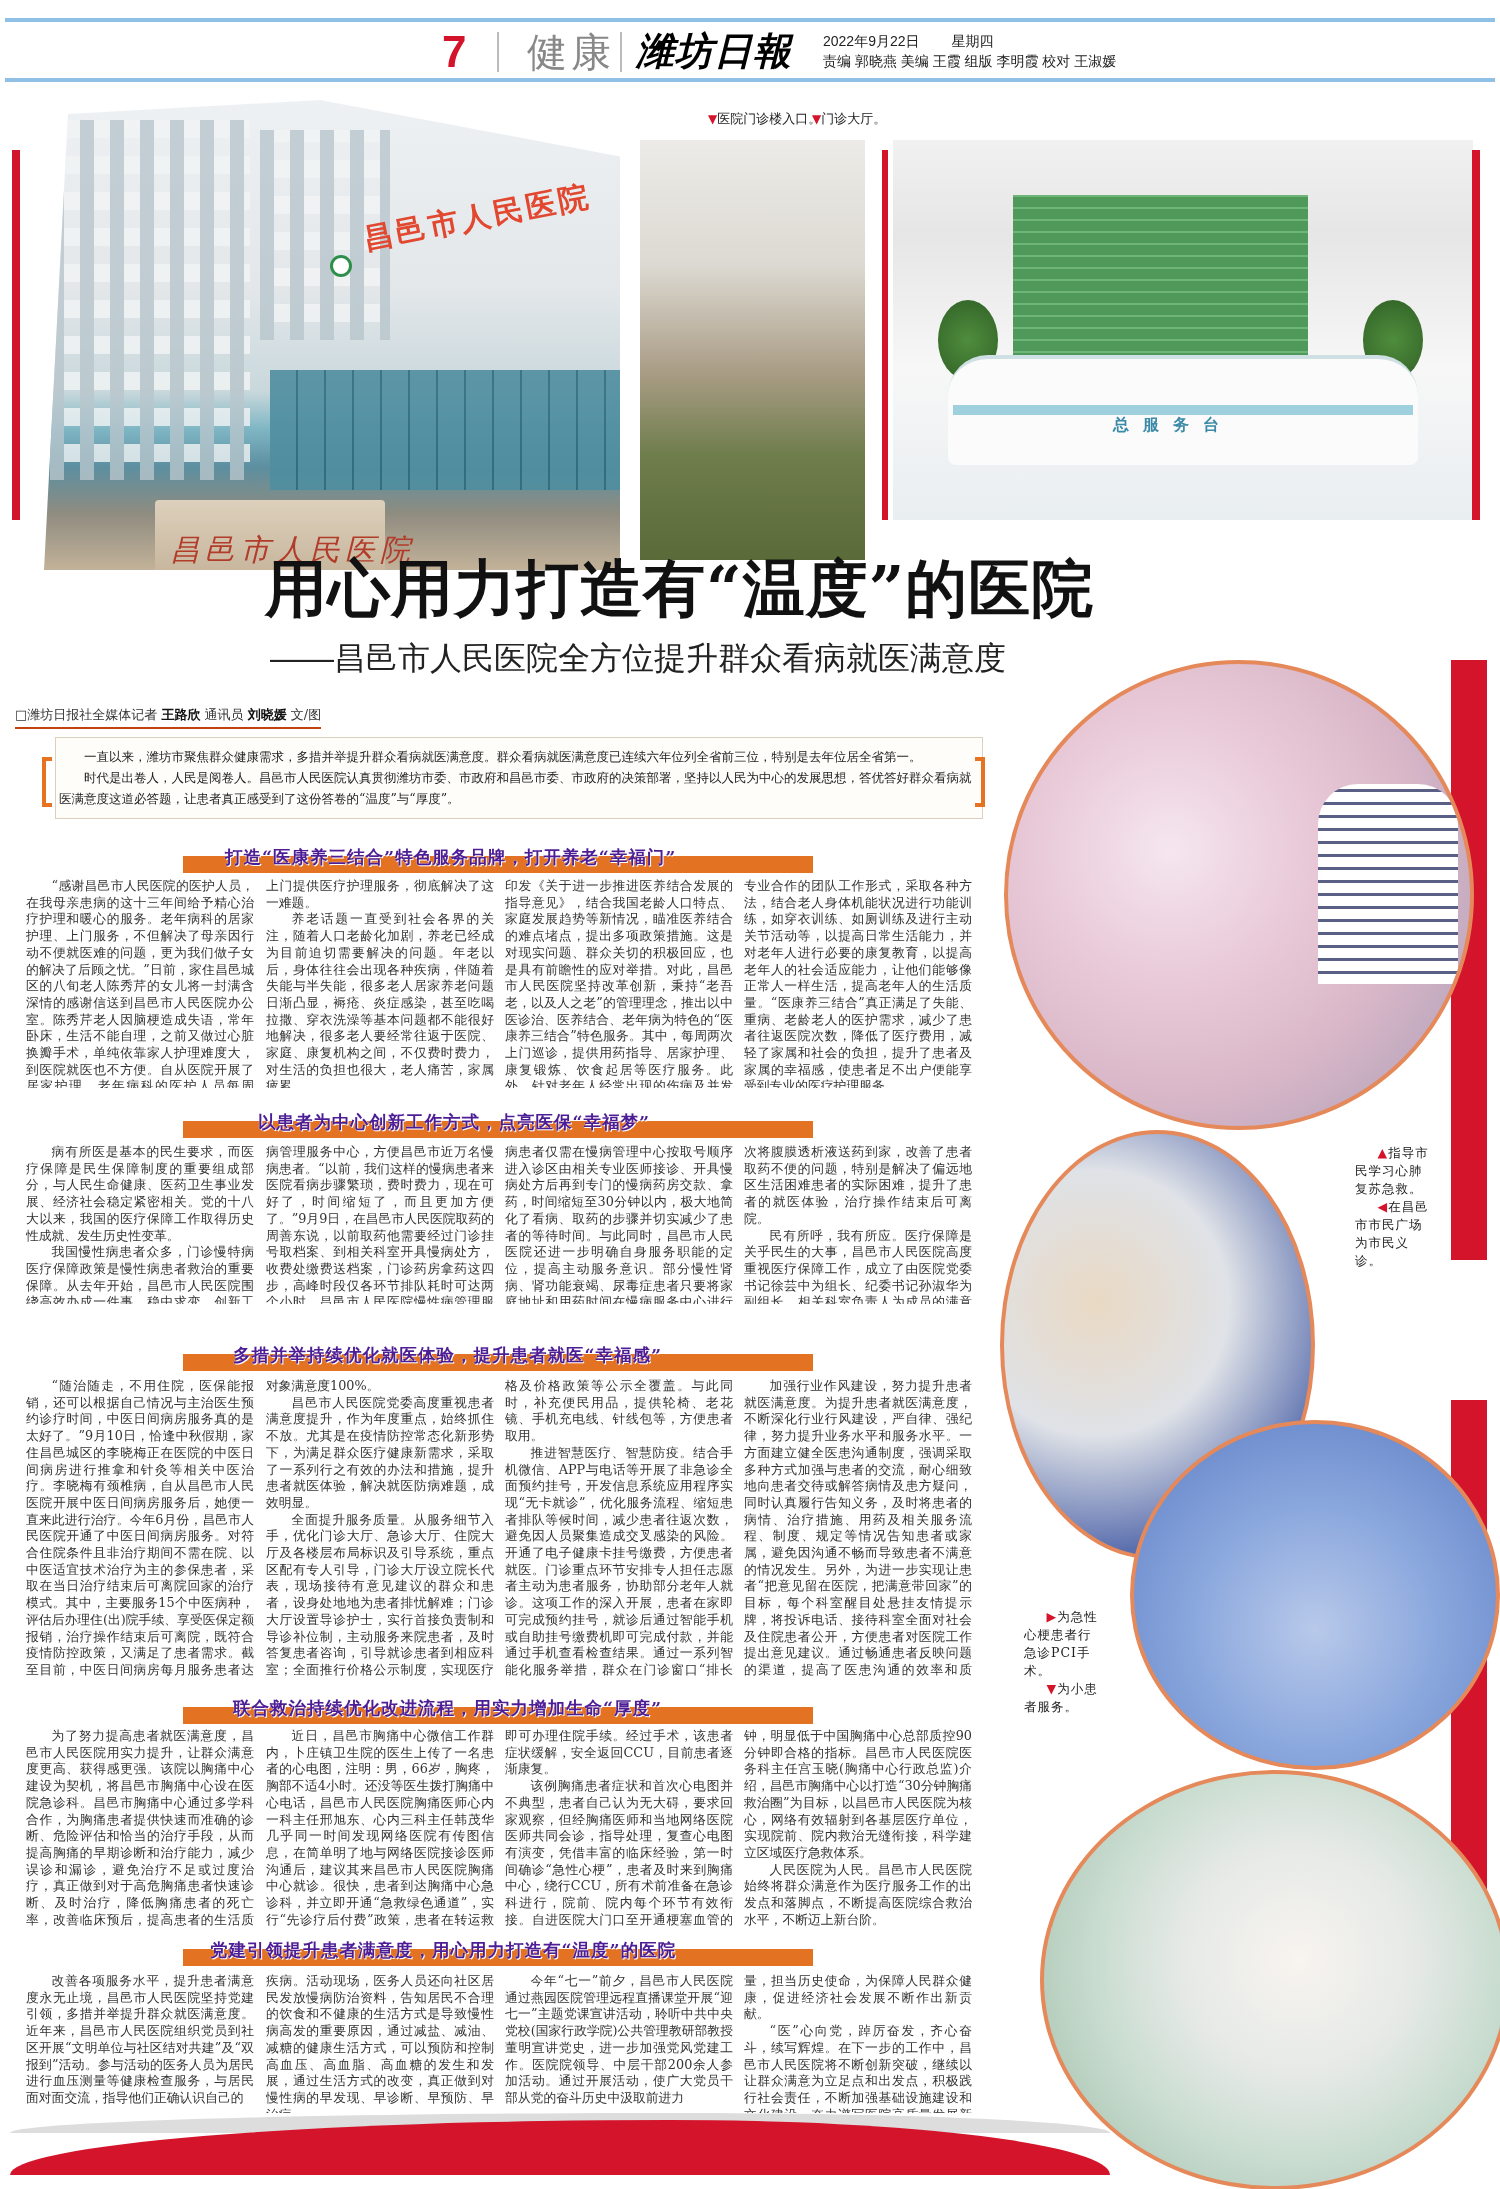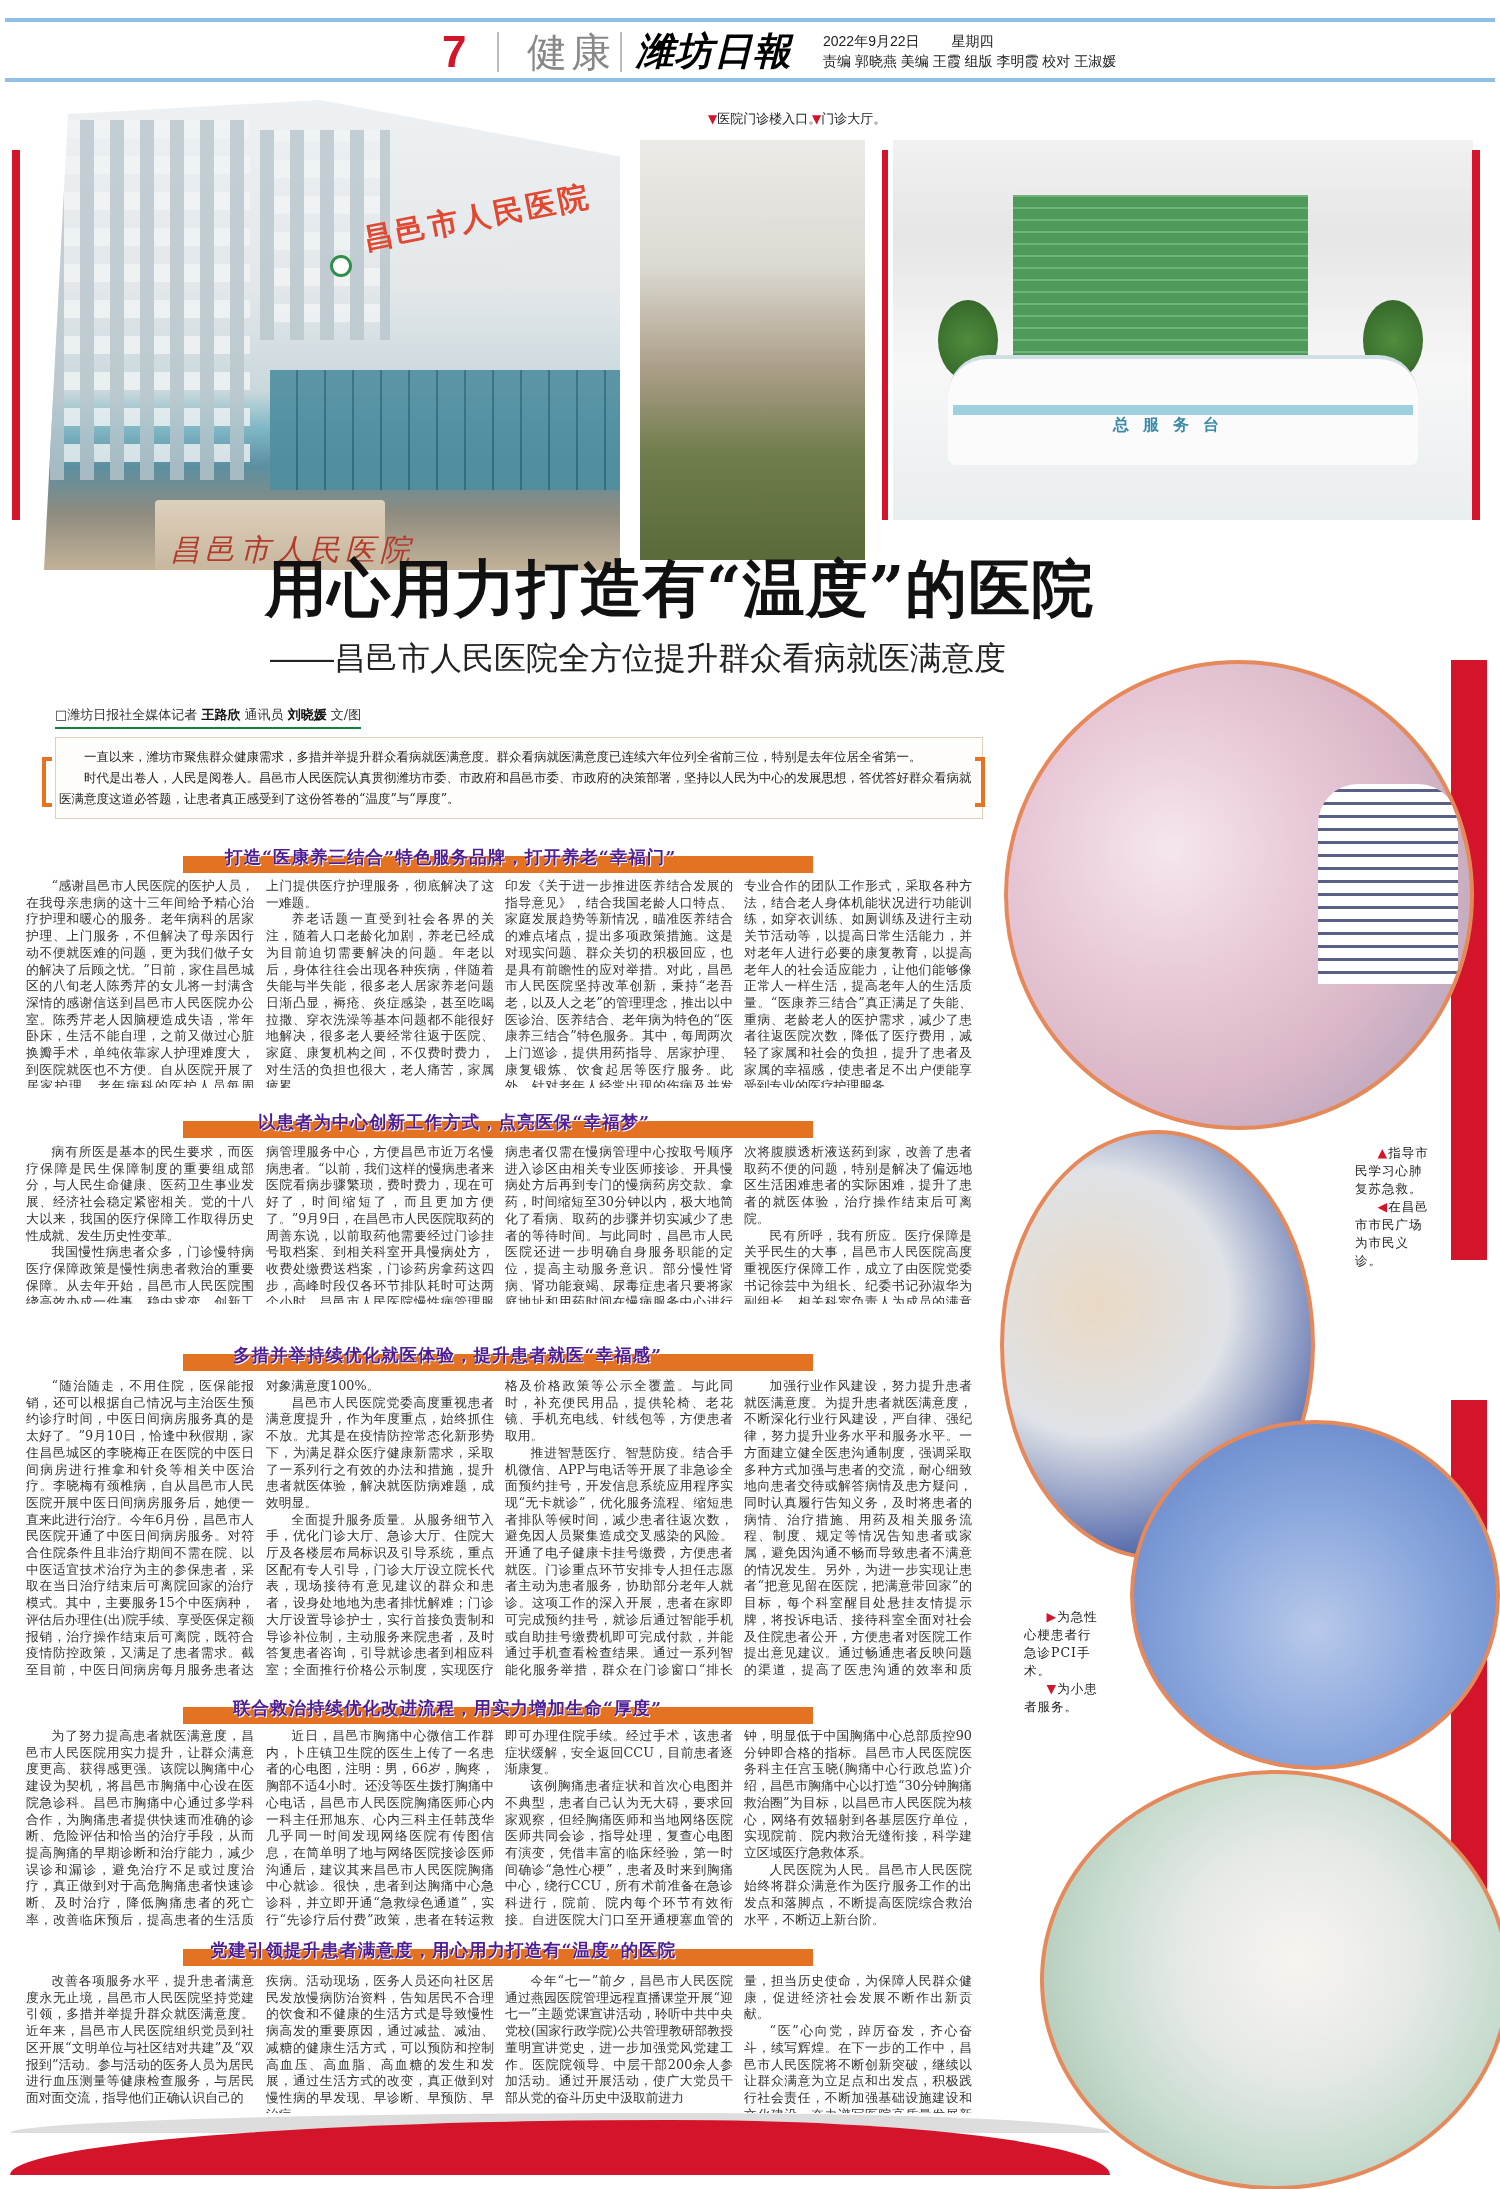--- a/index.html
+++ b/index.html
@@ -34,21 +34,21 @@
   .hall .desk { position: absolute; left: 55px; top: 215px; width: 470px; height: 110px; background: #fbfbfb; border-radius: 40px 40px 8px 8px; border-top: 4px solid #cfe0e5; }
   .hall .desk-stripe { position: absolute; left: 60px; top: 265px; width: 460px; height: 10px; background: #9fd0de; }
   .hall .desk-label { position: absolute; left: 220px; top: 275px; font: bold 16px "Liberation Sans", sans-serif; color: #3b8aa7; letter-spacing: 14px; white-space: nowrap; }
   .hall .plant { position: absolute; width: 60px; height: 80px; border-radius: 50%; background: radial-gradient(circle,#4f8d3d,#2f5f25); }
   .caption-top { position: absolute; top: 110px; font: 13px "DejaVu Serif", serif; color: #222; white-space: nowrap; }
   .tri-down { color: #d4142a; font-size: 12px; }
 
   
   .headline { position: absolute; left: 265px; top: 549px; font: bold 62px "DejaVu Serif", serif; color: #111; letter-spacing: 1px; white-space: nowrap; line-height: 80px; }
   .subhead { position: absolute; left: 270px; top: 638px; font: 32px "Liberation Sans", sans-serif; color: #222; white-space: nowrap; line-height: 40px; }
-  .byline { position: absolute; left: 15px; top: 706px; font: 13px "DejaVu Serif", serif; color: #333; white-space: nowrap; padding-bottom: 3px; border-bottom: 2px solid #15803d; margin-left: 40px; }
+  .byline { position: absolute; left: 15px; top: 706px; font: 13px "DejaVu Serif", serif; color: #333; white-space: nowrap; padding-bottom: 3px; border-bottom: 2px solid #c2410c; }
   .byline b { font-family: "Liberation Sans", sans-serif; font-weight: bold; color: #111; }
 
   
   .lead { position: absolute; left: 55px; top: 737px; width: 928px; height: 82px; border: 1px solid #ddd1bd; background: #fffdf9; padding: 8px 3px; font: 12.5px "DejaVu Serif", serif; line-height: 21px; color: #222; }
   .lead p { text-indent: 2em; }
   .bracket { position: absolute; top: 757px; width: 10px; height: 50px; border: 4px solid #e57322; }
   .bracket.l { left: 42px; border-right: none; }
   .bracket.r { left: 975px; border-left: none; }
 
   

